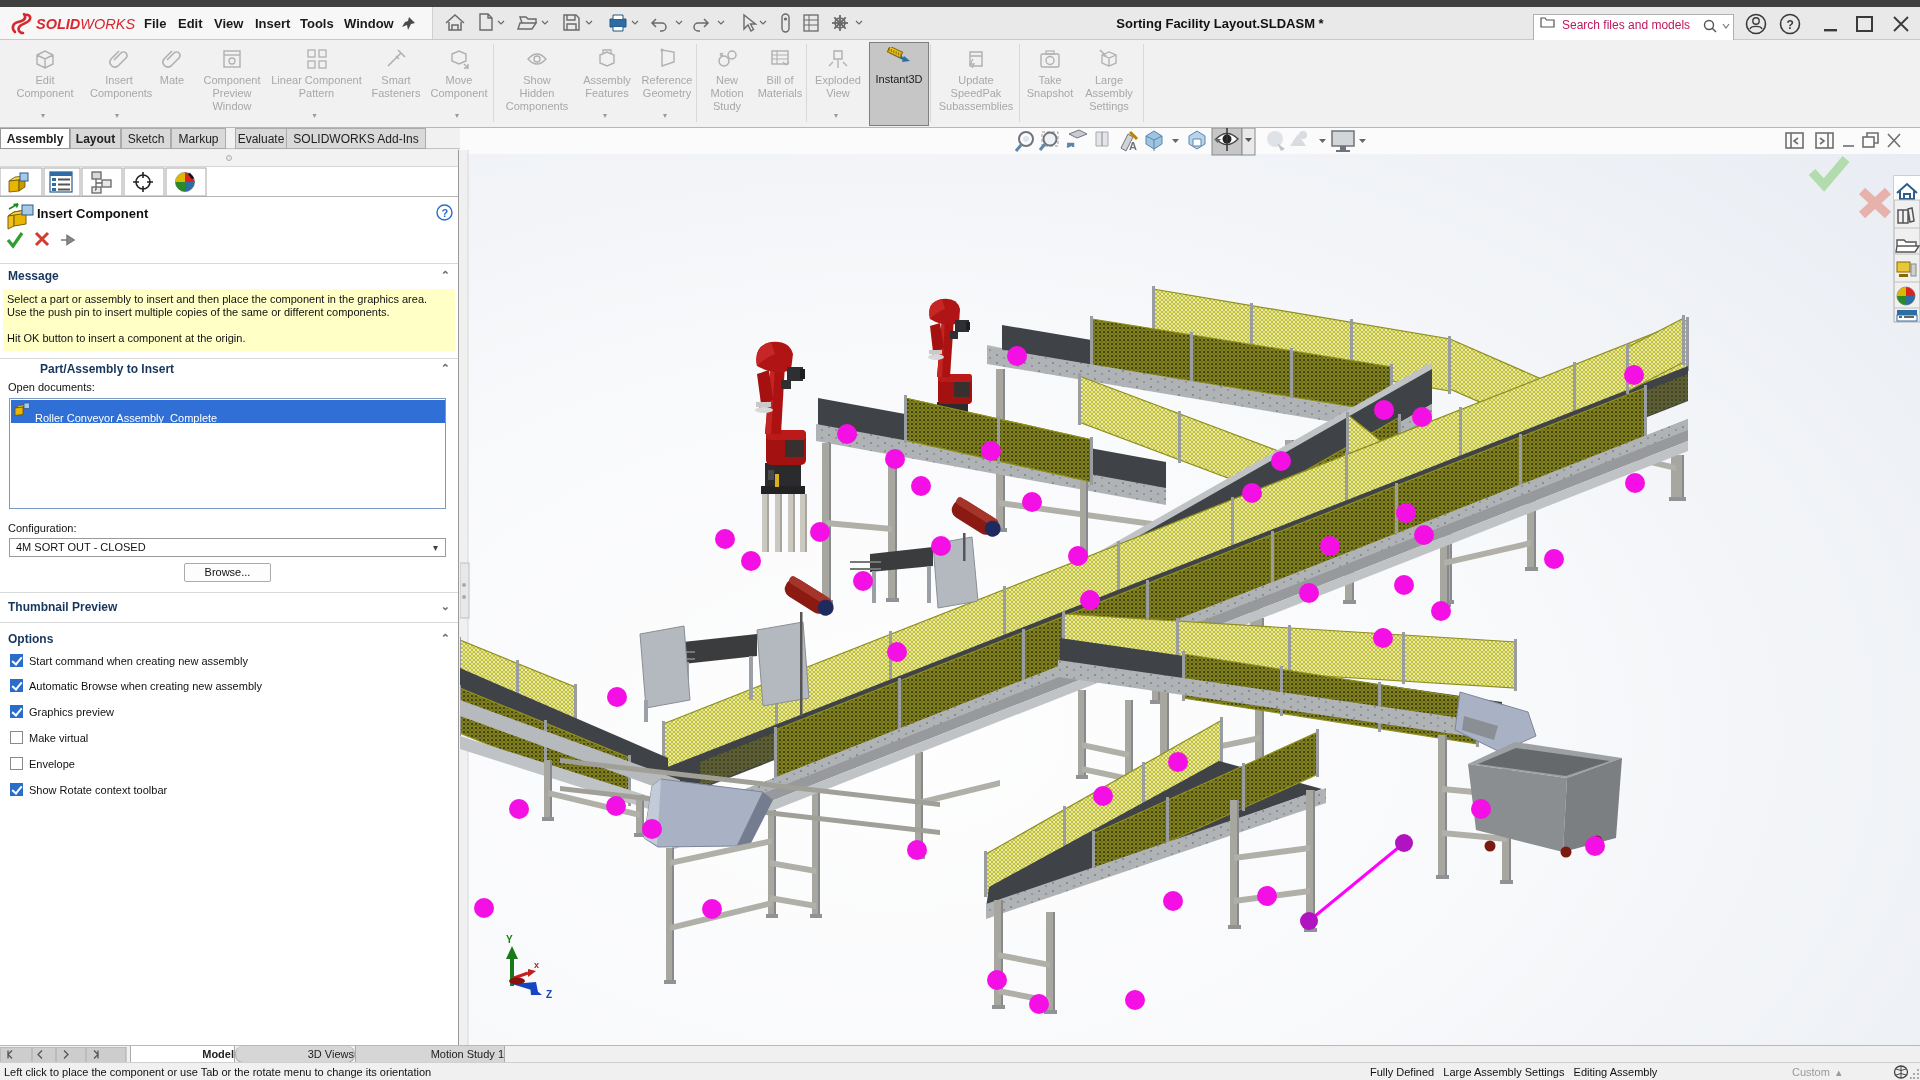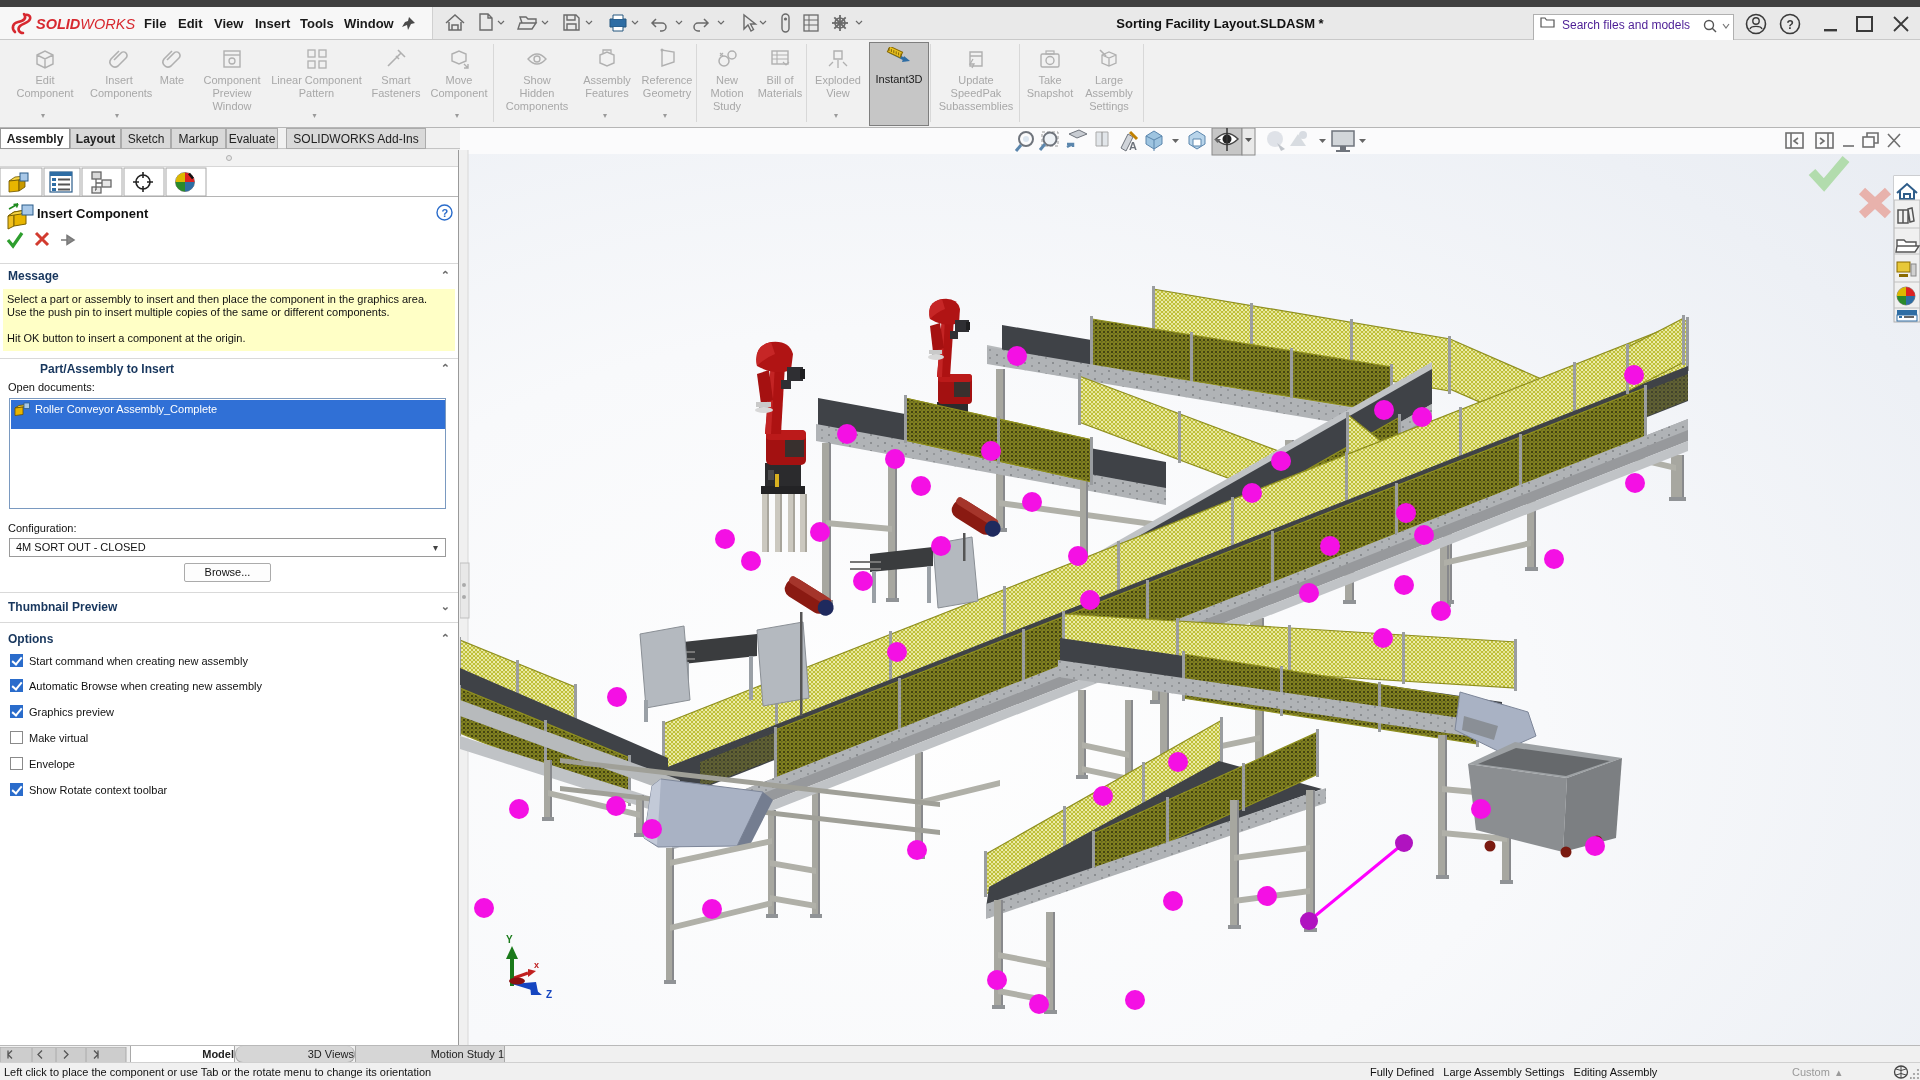--- a/index.html
+++ b/index.html
@@ -3,37 +3,37 @@
 <meta charset="utf-8">
 <style>
 * { margin:0; padding:0; box-sizing:border-box; }
 html,body { width:1920px; height:1080px; overflow:hidden; font-family:"Liberation Sans", sans-serif; }
 #app { position:relative; width:1920px; height:1080px; background:#f0f0f0; }
 #topstrip { position:absolute; left:0; top:0; width:1920px; height:7px; background:#404040; }
 #menubar { position:absolute; left:0; top:7px; width:1920px; height:33px; background:#e9e9e9; border-bottom:1px solid #c9c9c9;}
 #menuleft { position:absolute; left:0; top:0; width:433px; height:32px; background:#f7f7f7; border-right:1px solid #d0d0d0;}
 .menu { position:absolute; top:9px; font-size:13px; color:#1a1a1a; font-weight:700;}
 #title { position:absolute; left:1020px; top:9px; width:400px; text-align:center; font-size:13px; color:#111; font-weight:700;}
-#searchbox { position:absolute; left:1533px; top:7px; width:201px; height:37px; background:#fff; border:1px solid #b0b0b0; font-size:12px; color:#4c1d95; }
+#searchbox { position:absolute; left:1533px; top:7px; width:201px; height:37px; background:#fff; border:1px solid #b0b0b0; font-size:12px; color:#be185d; }
 #ribbon { position:absolute; left:0; top:40px; width:1920px; height:88px; background:#f1f1f1; border-bottom:1px solid #b6b6b6; }
 .rbtn { position:absolute; top:2px; height:82px; text-align:center; font-size:11px; color:#a8a8a8; line-height:13px; }
 .rdiv { position:absolute; top:4px; width:1px; height:78px; background:#d8d8d8; }
 #i3d { position:absolute; left:869px; top:2px; width:60px; height:84px; background:#c6c6c6; border:1px solid #7e7e7e; text-align:center; font-size:11px; color:#1a1a1a; }
 #tabrow { position:absolute; left:0; top:128px; width:1920px; height:21px; background:#f1f1f1; border-bottom:1px solid #c4c4c4;}
 .rtab { position:absolute; top:0px; height:21px; background:#d9d9d9; border:1px solid #ababab; font-size:12px; color:#222; text-align:center; padding-top:3px;}
 .rtab.active { background:#fff; font-weight:700; border-color:#999; }
 #panel { position:absolute; left:0; top:150px; width:459px; height:895px; background:#ffffff; border-right:1px solid #9a9a9a; }
 #collapsestrip { position:absolute; left:0; top:0; width:458px; height:17px; background:#f2f2f2; border-bottom:1px solid #d7d7d7;}
 #ptabs { position:absolute; left:0; top:17px; width:458px; height:30px; border-bottom:1px solid #b5b5b5; background:#fff;}
 .phead { font-size:12px; font-weight:700; color:#17365d; }
 .chev { position:absolute; right:8px; color:#6b6b6b; font-size:11px; font-weight:700;}
 .sep { position:absolute; left:0px; width:458px; height:1px; background:#d9d9d9; }
 #msgbox { position:absolute; left:3px; top:139px; width:452px; height:62px; background:#ffffc6; font-size:11px; color:#111; padding:4px 4px; line-height:13px;}
 #listbox { position:absolute; left:9px; top:248px; width:437px; height:111px; background:#fff; border:1px solid #7a99c0; }
-#selrow { position:absolute; left:1px; top:1px; width:434px; height:29px; background:#3070d6; color:#fff; font-size:11px; padding:3px 0 0 24px; }
+#selrow { position:absolute; left:1px; top:1px; width:434px; height:23px; background:#3070d6; color:#fff; font-size:11px; padding:12px 0 0 24px; }
 #cfgdd { position:absolute; left:9px; top:388px; width:437px; height:19px; background:#fff; border:1px solid #9a9a9a; font-size:11px; color:#111; padding:2px 0 0 6px;}
 #browsebtn { position:absolute; left:184px; top:413px; width:87px; height:19px; background:#fdfdfd; border:1px solid #ababab; border-radius:2px; font-size:11px; color:#111; text-align:center; padding-top:2px; }
 .cbrow { position:absolute; left:10px; font-size:11px; color:#111; }
 .cb { display:inline-block; width:13px; height:13px; vertical-align:-2px; margin-right:6px; }
 .cbc { background:#2a6ccb; border:1px solid #2a6ccb; position:relative; }
 .cbu { background:#fff; border:1px solid #8a8a8a; }
 .cbc:after { content:""; position:absolute; left:3px; top:0px; width:4px; height:8px; border:solid #fff; border-width:0 2px 2px 0; transform:rotate(40deg); }
 #bottabs { position:absolute; left:0; top:1045px; width:1920px; height:17px; background:#f0f0f0; border-top:1px solid #b9b9b9;}
 .btab { position:absolute; top:0; height:17px; font-size:11px; color:#222; background:#d6d6d6; border:1px solid #a9a9a9; border-top:none; text-align:right; padding-top:2px;}
 .btab.active { background:#fff; font-weight:700;}
@@ -205,21 +205,21 @@
             <line x1="14.6" y1="5.4" x2="14.6" y2="8.4"></line>
             <line x1="17.0" y1="6.5" x2="17.0" y2="9.5"></line>
           </g>
 </svg>Instant3D</div>
     </div>
   <div id="tabrow">
     <div class="rtab active" style="left:0px;width:70px;">Assembly</div>
     <div class="rtab" style="left:70px;width:51px;font-weight:bold;">Layout</div>
     <div class="rtab" style="left:121px;width:50px;">Sketch</div>
     <div class="rtab" style="left:171px;width:55px;">Markup</div>
-    <div class="rtab" style="left:226px;width:52px;">Evaluate</div>
+    <div class="rtab" style="left:235px;width:52px;">Evaluate</div>
     <div class="rtab" style="left:286px;width:140px;">SOLIDWORKS Add-Ins</div>
   </div>
   <div id="panel">
     <div id="collapsestrip">
         <div style="position:absolute;left:226px;top:5px;width:6px;height:6px;border:1px solid #b0b0b0;border-radius:50%;background:#e8e8e8;"></div>
       </div>
     <div id="ptabs"><svg width="458" height="30" viewBox="0 0 458 30">
           <rect x="0" y="1" width="42" height="28" fill="#ffffff" stroke="#a8a8a8"></rect>
           <rect x="44" y="1" width="36" height="28" fill="#ffffff" stroke="#a8a8a8"></rect>
           <rect x="82" y="1" width="40" height="28" fill="#ffffff" stroke="#a8a8a8"></rect>

